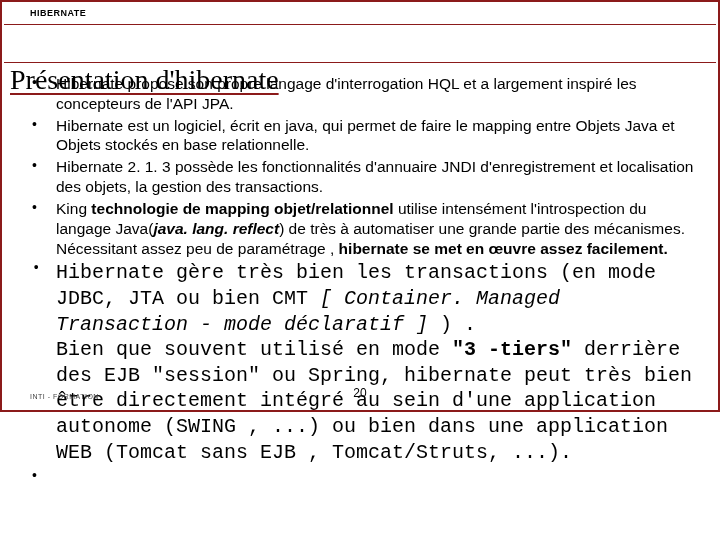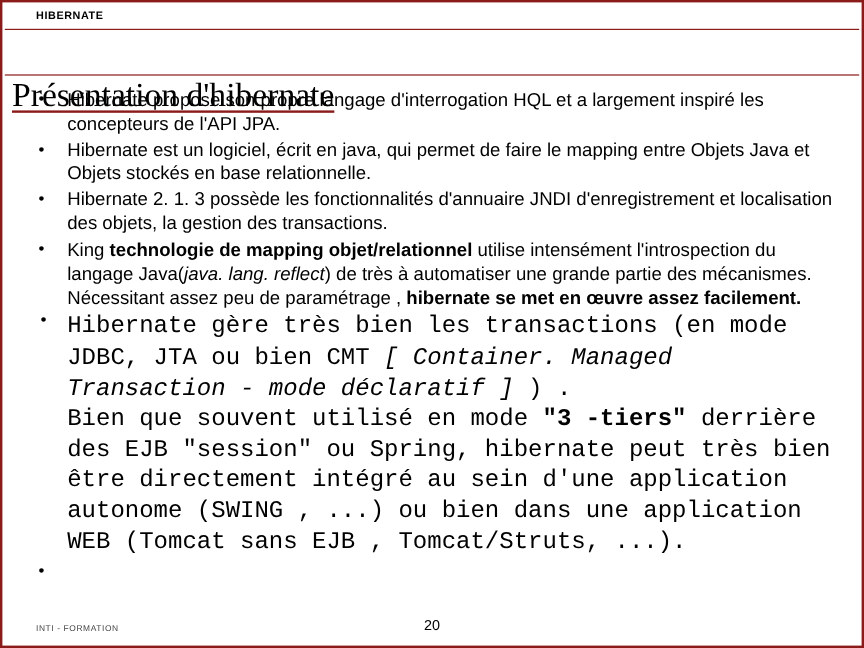--- a/index.html
+++ b/index.html
@@ -1,19 +1,19 @@
 <!DOCTYPE html>
 <html><head>
 <meta charset="utf-8">
 <style>
   * { box-sizing: border-box; margin: 0; padding: 0; }
   html, body { width: 720px; height: 540px; background: #fff; font-family: Arial, Helvetica, sans-serif; }
   .slide {
     width: 720px;
-    height: 540px;
+    height: 412px;
     border: 2px solid #8b1a1a;
     position: relative;
     padding: 0;
   }
   .top-label {
     position: absolute;
     top: 6px;
     left: 28px;
     font-size: 9px;
     font-weight: bold;
@@ -75,21 +75,21 @@
     font-size: 14px;
   }
   .content li.serif {
     font-family: Liberation Mono, monospace;
     font-size: 20px;
   }
   .content li.empty::before {
     content: "•";
   }
   .b { font-weight: bold; }
-  .bi { font-weight: normal; font-style: italic; }
+  .bi { font-weight: bold; font-style: italic; }
   .i { font-style: italic; }
   .footer-left {
     position: absolute;
     bottom: 10px;
     left: 28px;
     font-size: 7px;
     letter-spacing: 0.5px;
     color: #444;
   }
   .footer-page {

